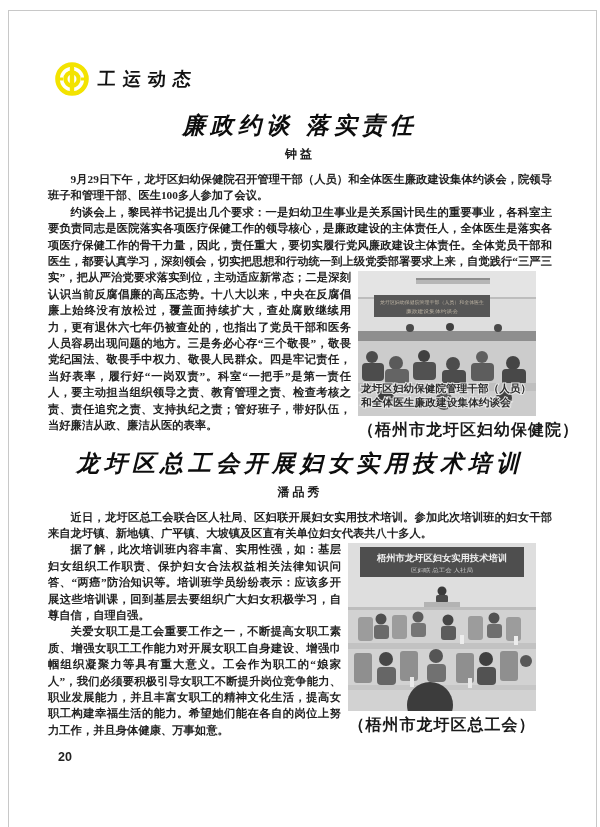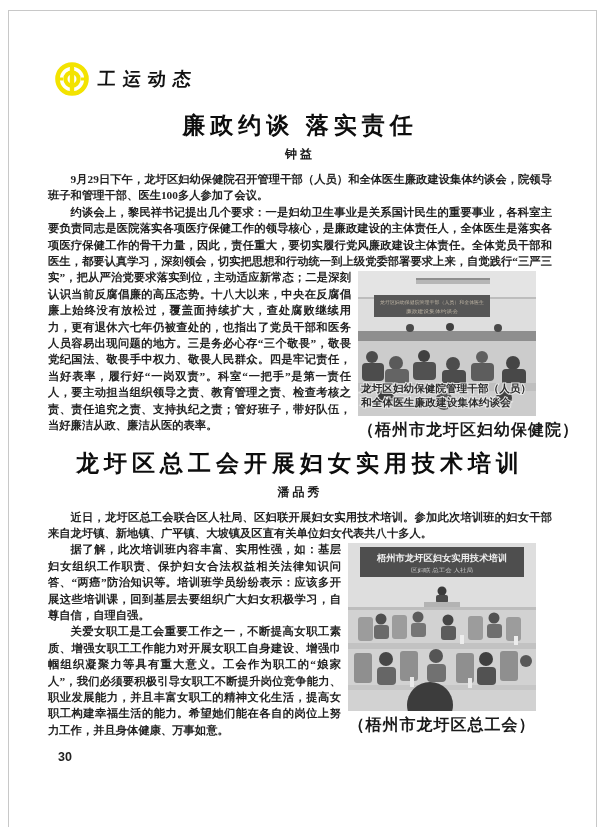--- a/index.html
+++ b/index.html
@@ -21,20 +21,21 @@
     letter-spacing:7px;color:#121212;margin-left:8px;transform:skewX(-4deg);
     white-space:nowrap;
   }
 
   .content{position:absolute;left:48px;top:110px;width:504px;}
 
   .art-title{
     font-family:"Liberation Sans", sans-serif;font-weight:bold;color:#0d0d0d;
     font-size:23px;line-height:30px;text-align:center;letter-spacing:5px;margin:0;
     white-space:nowrap;
+    font-style:italic;
   }
   .art-author{
     font-family:Liberation Mono, monospace;font-weight:bold;font-size:12px;
     letter-spacing:3px;text-align:center;color:#1a1a1a;margin:6px 0 8px 0;
   }
   .body-text{font-size:11.3px;line-height:16.4px;font-weight:600;text-align:justify;color:#222;}
   .body-text p{margin:0;text-indent:2em;}
 
   .photo-float{
     float:right;width:178px;margin:2px 16px 4px 7px;
@@ -183,15 +184,15 @@
             </g>
           </svg>
               <span class="photo-caption">（梧州市龙圩区总工会）</span>
             </span><span>据了解，此次培训班内容丰富、实用性强，如：基层妇女组织工作职责、保护妇女合法权益相关法律知识问答、“两癌”防治知识等。培训班学员纷纷表示：应该多开展这些培训课，回到基层去要组织广大妇女积极学习，自尊自信，自理自强。</span></p>
         <p>关爱女职工是工会重要工作之一，不断提高女职工素质、增强女职工工作能力对开展女职工自身建设、增强巾帼组织凝聚力等具有重大意义。工会作为职工的“娘家人”，我们必须要积极引导女职工不断提升岗位竞争能力、职业发展能力，并且丰富女职工的精神文化生活，提高女职工构建幸福生活的能力。希望她们能在各自的岗位上努力工作，并且身体健康、万事如意。</p>
       </div>
     </div>
 
   </div>
 
-  <div class="page-number">30</div>
+  <div class="page-number">20</div>
 
 </div>
 
 </body></html>

